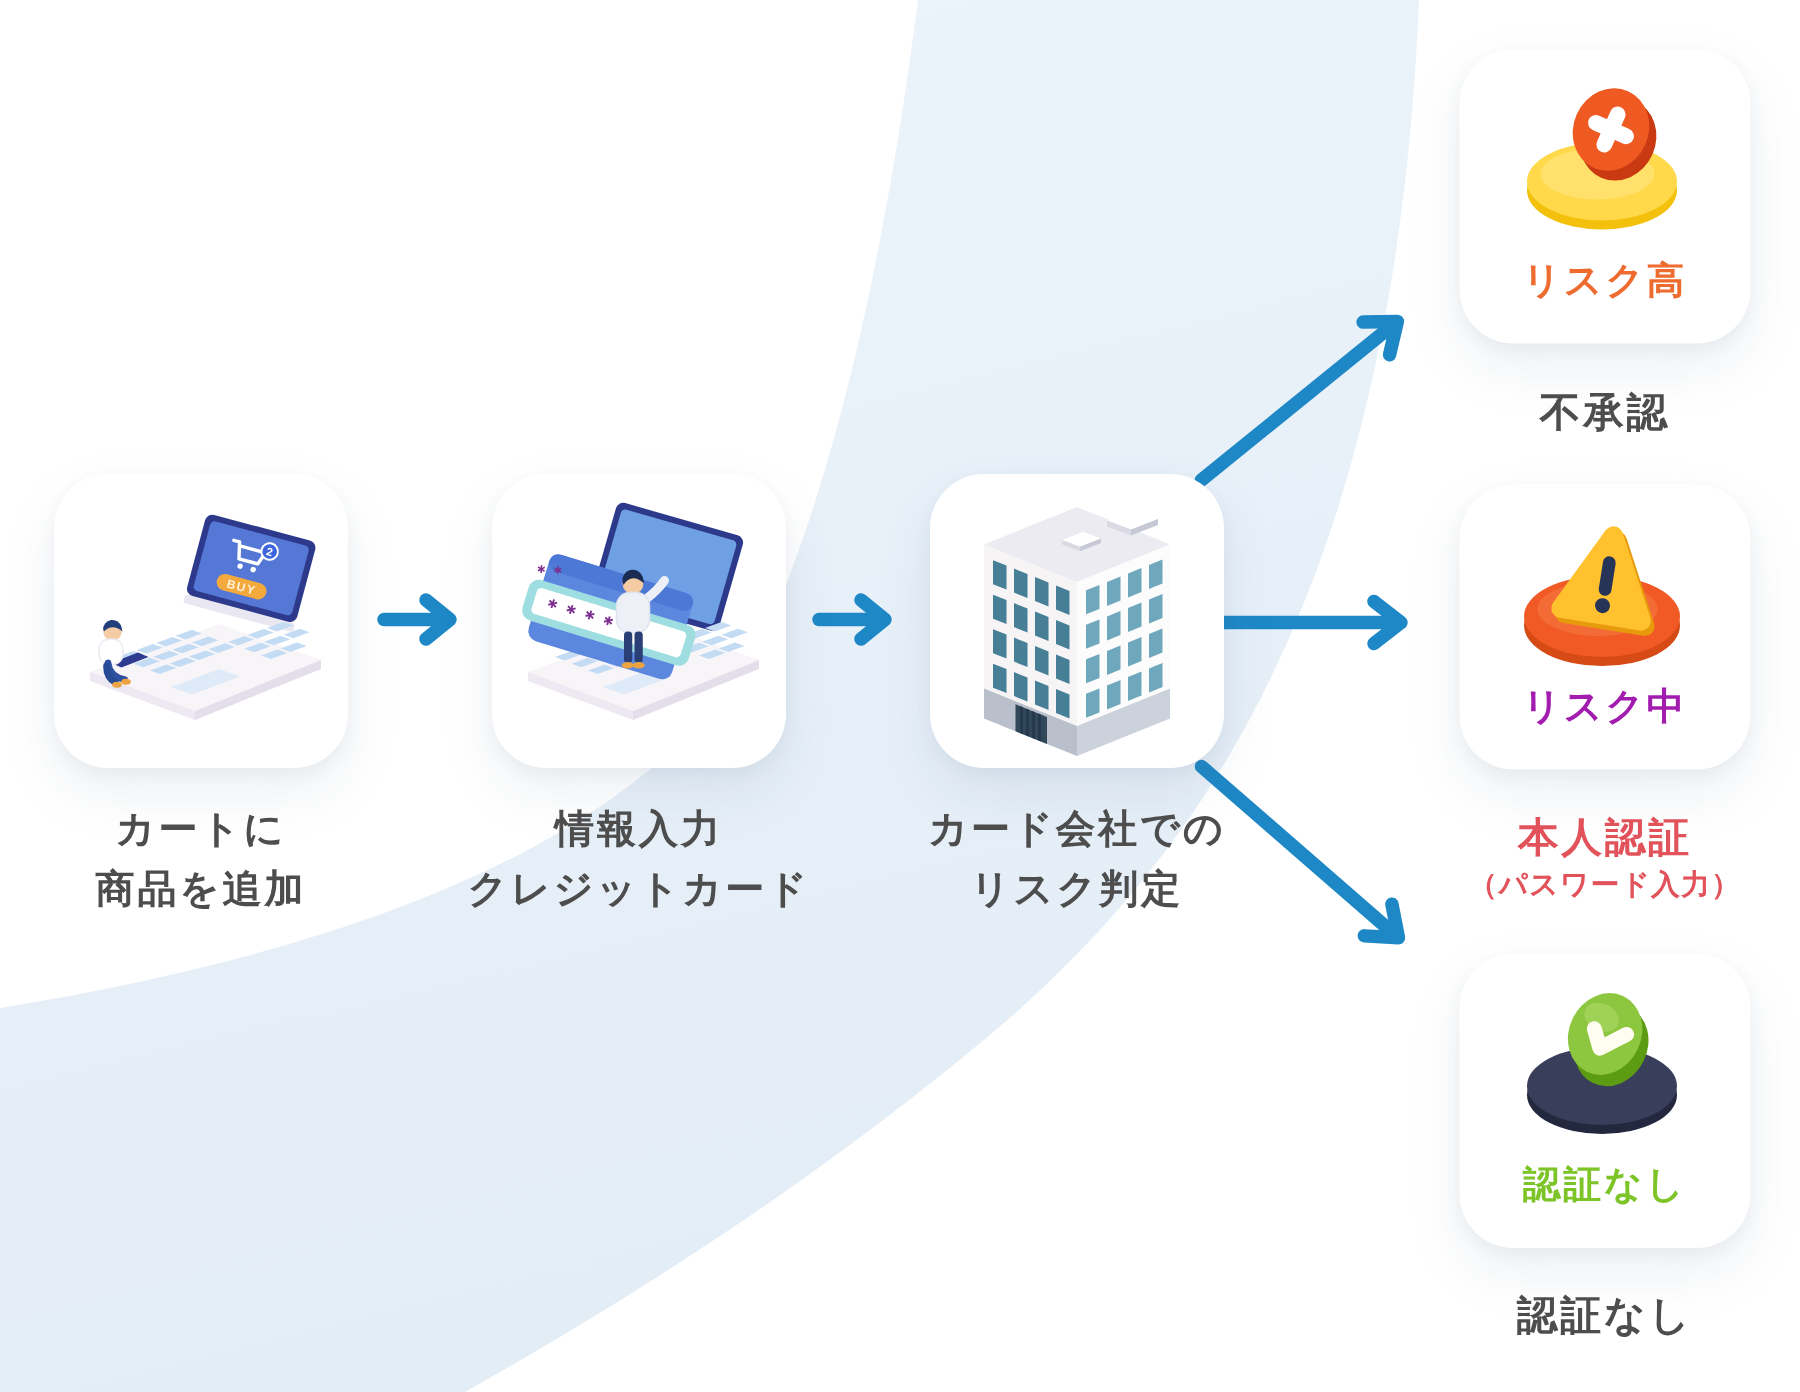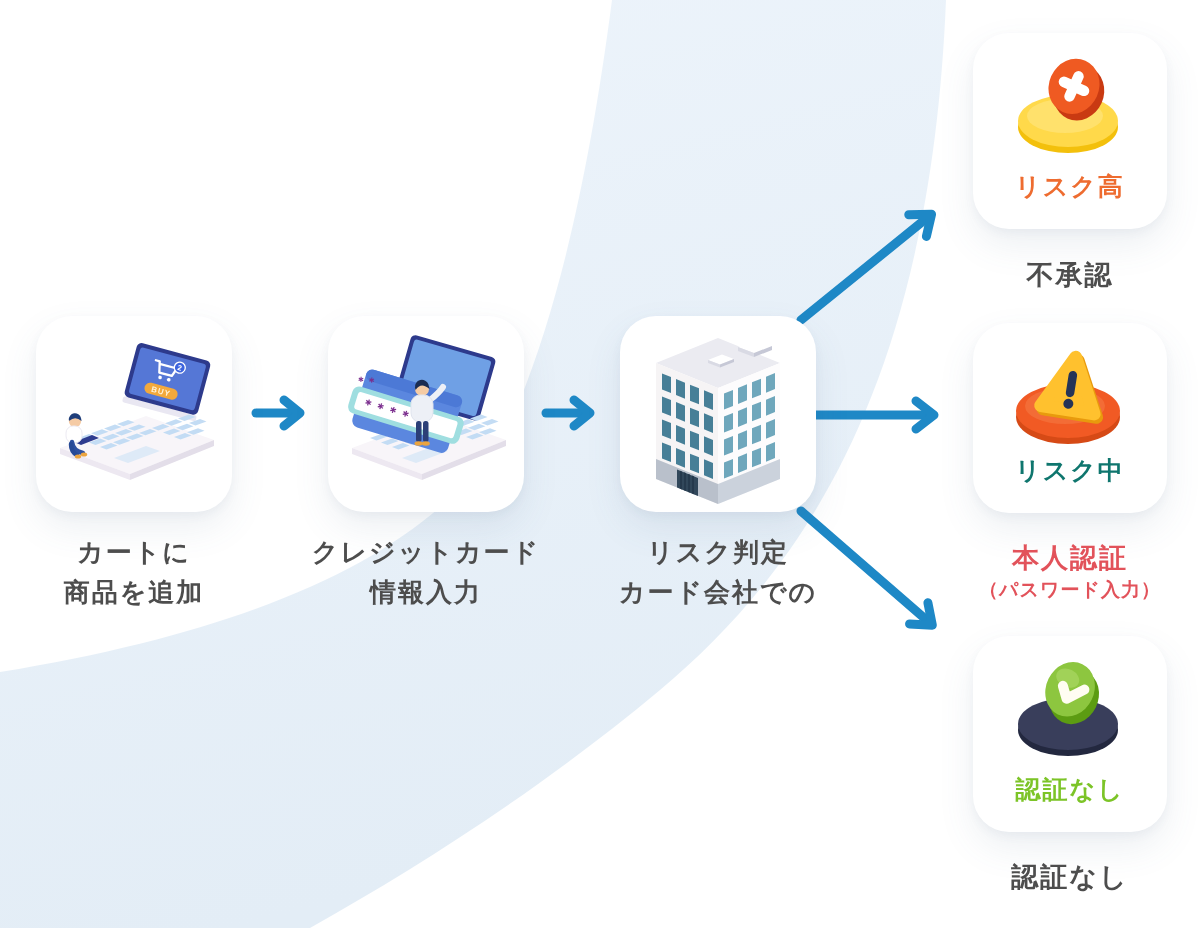--- a/index.html
+++ b/index.html
@@ -18,21 +18,21 @@
   .o1{left:973px;top:33px}
   .o2{left:973px;top:323px;height:190px}
   .o3{left:973px;top:636px}
   .step-illo{position:absolute;left:18px;top:16px;}
   .risk-icon{position:absolute;left:50%;top:22px;transform:translateX(-50%);}
   .risk-label{
     position:absolute;left:0;right:0;bottom:26px;text-align:center;
     font-size:25px;font-weight:700;letter-spacing:2px;
   }
   .o1 .risk-label{color:#EE6C30}
-  .o2 .risk-label{color:#0f766e}
+  .o2 .risk-label{color:#a21caf}
   .o3 .risk-label{color:#7CC427}
   .step-label{
     position:absolute;width:300px;text-align:center;font-weight:700;
     font-size:26px;line-height:40px;letter-spacing:2px;color:#4D4D4D;
   }
   .l1{left:-16px;top:532px}.l2{left:276px;top:532px}.l3{left:568px;top:532px}
   .result{position:absolute;width:300px;text-align:center;font-weight:700;letter-spacing:2px;}
   .r1{left:920px;top:257px;font-size:27px;color:#4D4D4D}
   .r2{left:920px;top:540px;font-size:27px;color:#E2525A}
   .r2sub{left:920px;top:577px;font-size:19px;color:#E2525A;letter-spacing:1px;font-weight:700}
@@ -264,26 +264,26 @@
         <rect x="0" y="96" width="62" height="20" fill="#CBD2DC"></rect>
       </g>
     </svg>
   </div>
 
   <div class="step-label l1">
     <div>カートに</div>
     <div>商品を追加</div>
   </div>
   <div class="step-label l2">
+    <div>情報入力</div>
     <div>クレジットカード</div>
-    <div>情報入力</div>
   </div>
   <div class="step-label l3">
+    <div>カード会社での</div>
     <div>リスク判定</div>
-    <div>カード会社での</div>
   </div>
 
   <div class="card outcome o1">
     <svg class="risk-icon" width="130" height="105" viewBox="0 0 130 105">
       <ellipse cx="63" cy="72" rx="50" ry="26" fill="#F3C00C"></ellipse>
       <ellipse cx="63" cy="66" rx="50" ry="26" fill="#FFD94A"></ellipse>
       <ellipse cx="60" cy="61" rx="38" ry="17" fill="#FFE47A" opacity="0.7"></ellipse>
       <g transform="translate(70,34) rotate(24)">
         <ellipse cx="5" cy="2" rx="25" ry="28" fill="#C93A12"></ellipse>
         <ellipse cx="-2" cy="-2" rx="25" ry="28" fill="#EF5A22"></ellipse>

